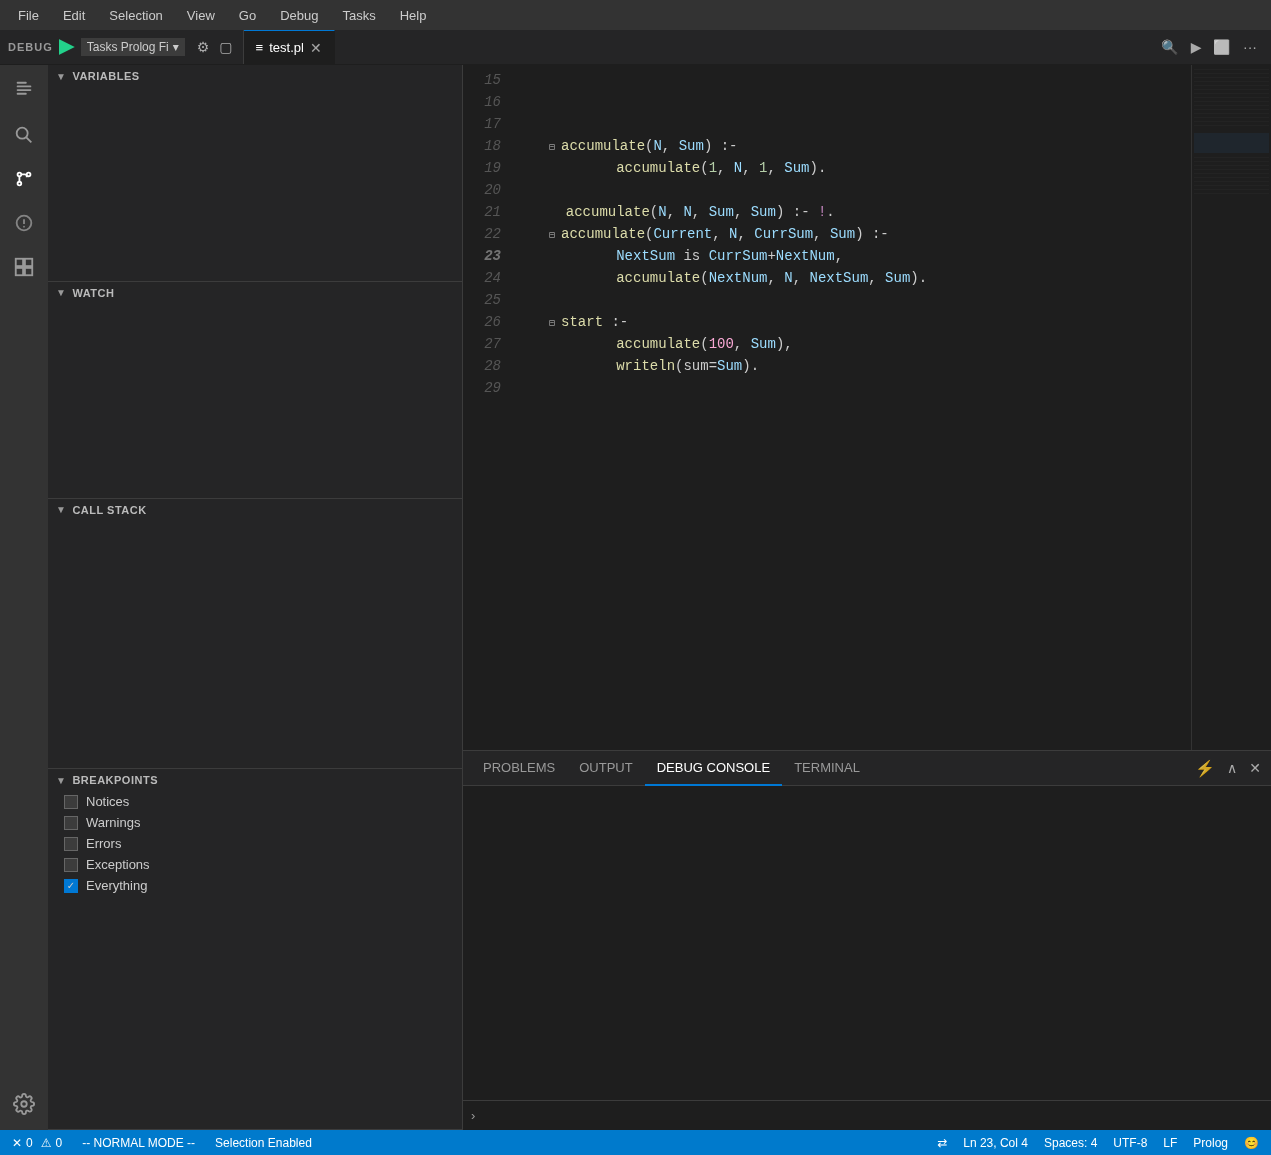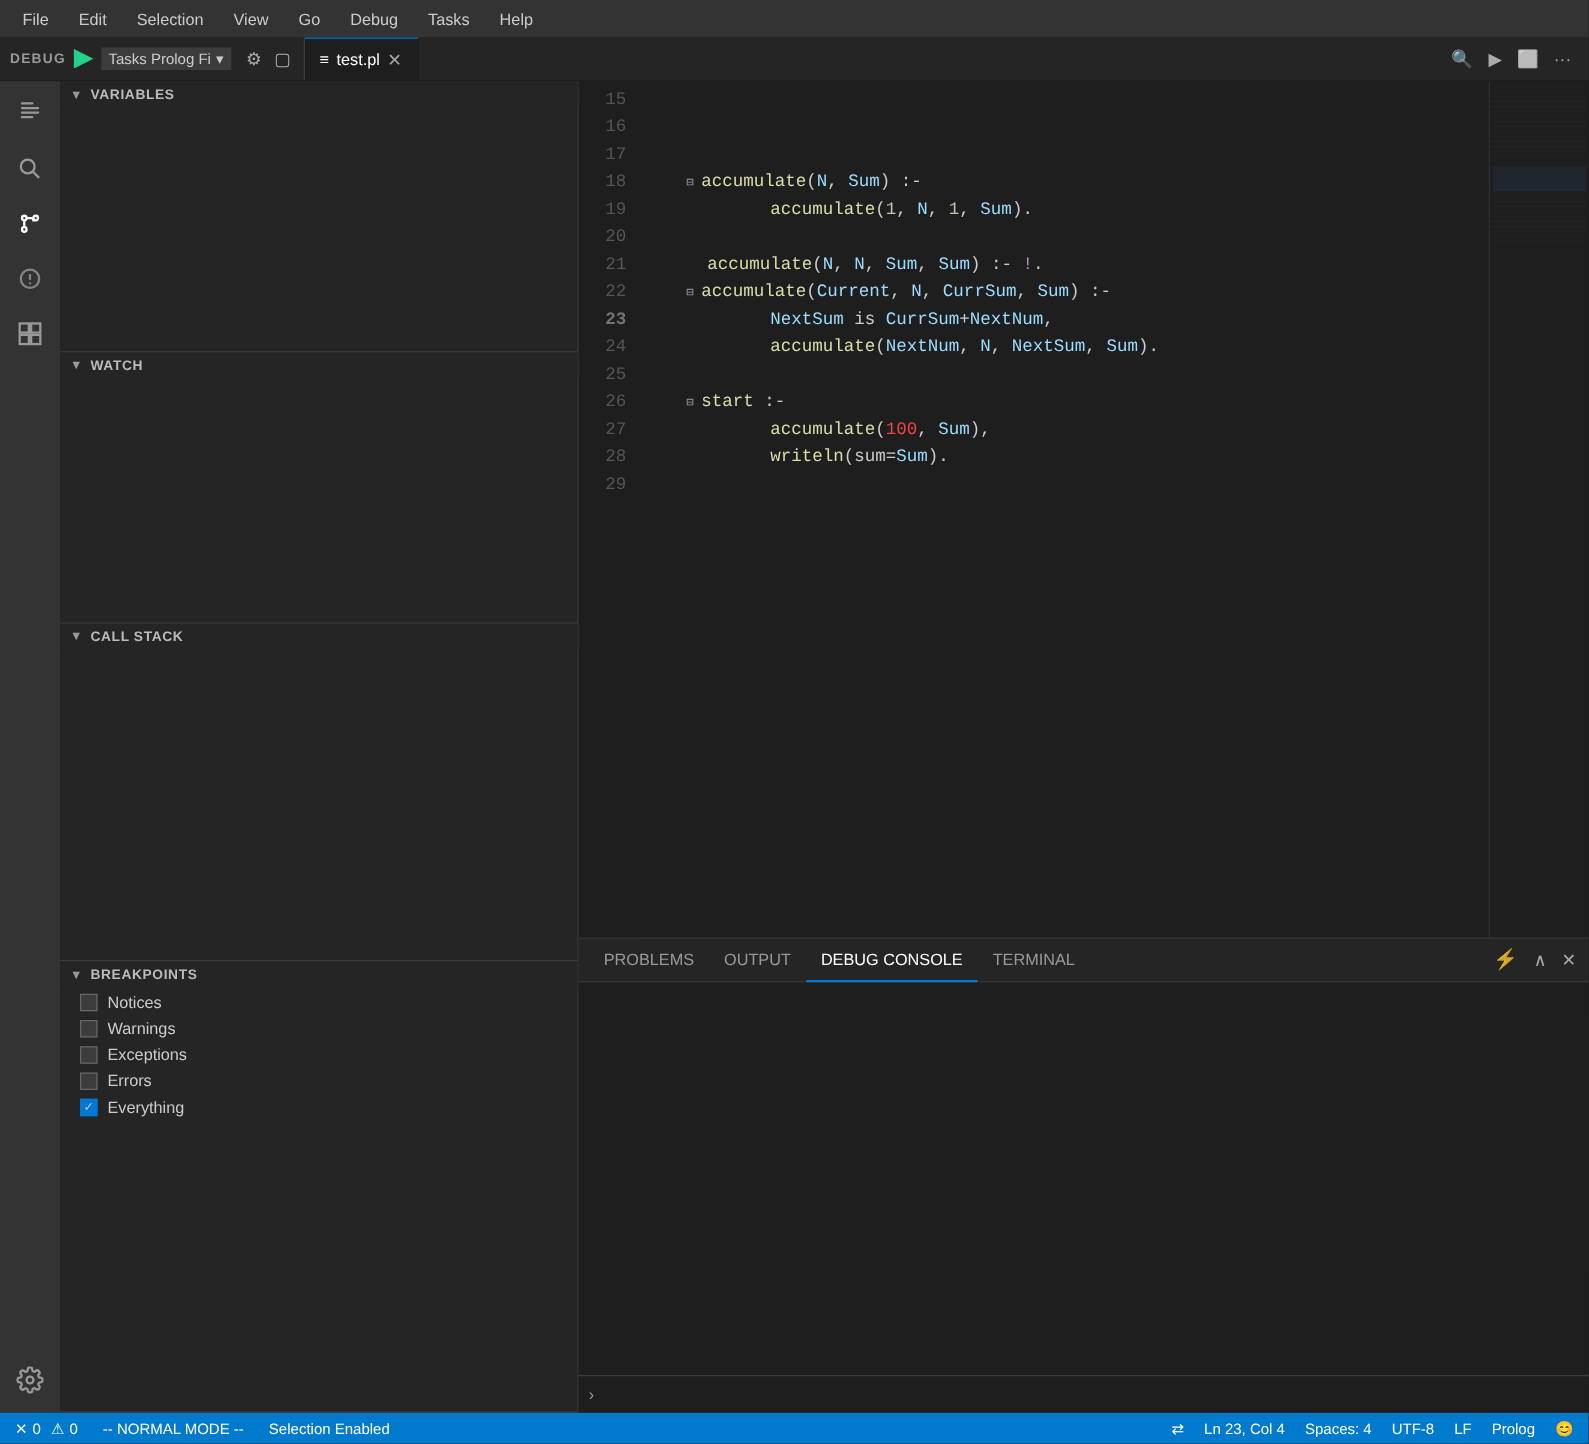--- a/index.html
+++ b/index.html
@@ -233,20 +233,21 @@
     }
     .line-numbers {
       width: 50px;
       background: #1e1e1e;
       text-align: right;
       padding-right: 12px;
       padding-top: 4px;
       color: #555;
       user-select: none;
       flex-shrink: 0;
+      font-style: italic;
     }
     .line-number { height: 22px; }
     .code-content {
       flex: 1;
       padding-top: 4px;
       padding-left: 8px;
       overflow: hidden;
       position: relative;
     }
     .code-line {
@@ -476,25 +477,25 @@
         <div class="breakpoint-item">
           <div class="bp-checkbox"></div>
           <span>Notices</span>
         </div>
         <div class="breakpoint-item">
           <div class="bp-checkbox"></div>
           <span>Warnings</span>
         </div>
         <div class="breakpoint-item">
           <div class="bp-checkbox"></div>
-          <span>Exceptions</span>
+          <span>Errors</span>
         </div>
         <div class="breakpoint-item">
           <div class="bp-checkbox"></div>
-          <span>Errors</span>
+          <span>Exceptions</span>
         </div>
         <div class="breakpoint-item">
           <div class="bp-checkbox checked">✓</div>
           <span>Everything</span>
         </div>
       </div>
     </div>
 
   </div>
 
@@ -527,21 +528,21 @@
           <div class="code-line">&nbsp;</div>
           <div class="code-line"><span style="color:#999;font-size:10px;cursor:pointer">⊟ </span><span style="color:#dcdcaa">accumulate</span><span style="color:#cccccc">(</span><span style="color:#9cdcfe">N</span><span style="color:#cccccc">, </span><span style="color:#9cdcfe">Sum</span><span style="color:#cccccc">) :-</span></div>
           <div class="code-line"><span style="color:#cccccc">        </span><span style="color:#dcdcaa">accumulate</span><span style="color:#cccccc">(</span><span style="color:#b5cea8">1</span><span style="color:#cccccc">, </span><span style="color:#9cdcfe">N</span><span style="color:#cccccc">, </span><span style="color:#b5cea8">1</span><span style="color:#cccccc">, </span><span style="color:#9cdcfe">Sum</span><span style="color:#cccccc">).</span></div>
           <div class="code-line">&nbsp;</div>
           <div class="code-line"><span style="color:#cccccc">  </span><span style="color:#dcdcaa">accumulate</span><span style="color:#cccccc">(</span><span style="color:#9cdcfe">N</span><span style="color:#cccccc">, </span><span style="color:#9cdcfe">N</span><span style="color:#cccccc">, </span><span style="color:#9cdcfe">Sum</span><span style="color:#cccccc">, </span><span style="color:#9cdcfe">Sum</span><span style="color:#cccccc">) :- </span><span style="color:#c586c0">!</span><span style="color:#cccccc">.</span></div>
           <div class="code-line"><span style="color:#999;font-size:10px;cursor:pointer">⊟ </span><span style="color:#dcdcaa">accumulate</span><span style="color:#cccccc">(</span><span style="color:#9cdcfe">Current</span><span style="color:#cccccc">, </span><span style="color:#9cdcfe">N</span><span style="color:#cccccc">, </span><span style="color:#9cdcfe">CurrSum</span><span style="color:#cccccc">, </span><span style="color:#9cdcfe">Sum</span><span style="color:#cccccc">) :-</span></div>
           <div class="code-line"><span style="color:#cccccc">        </span><span style="color:#9cdcfe">NextSum</span><span style="color:#cccccc"> is </span><span style="color:#9cdcfe">CurrSum</span><span style="color:#cccccc">+</span><span style="color:#9cdcfe">NextNum</span><span style="color:#cccccc">,</span></div>
           <div class="code-line"><span style="color:#cccccc">        </span><span style="color:#dcdcaa">accumulate</span><span style="color:#cccccc">(</span><span style="color:#9cdcfe">NextNum</span><span style="color:#cccccc">, </span><span style="color:#9cdcfe">N</span><span style="color:#cccccc">, </span><span style="color:#9cdcfe">NextSum</span><span style="color:#cccccc">, </span><span style="color:#9cdcfe">Sum</span><span style="color:#cccccc">).</span></div>
           <div class="code-line">&nbsp;</div>
           <div class="code-line"><span style="color:#999;font-size:10px;cursor:pointer">⊟ </span><span style="color:#dcdcaa">start</span><span style="color:#cccccc"> :-</span></div>
-          <div class="code-line"><span style="color:#cccccc">        </span><span style="color:#dcdcaa">accumulate</span><span style="color:#cccccc">(</span><span style="color:#ef4444">100</span><span style="color:#cccccc">, </span><span style="color:#9cdcfe">Sum</span><span style="color:#cccccc">),</span></div>
+          <div class="code-line"><span style="color:#cccccc">        </span><span style="color:#dcdcaa">accumulate</span><span style="color:#cccccc">(</span><span style="color:#f9a8d4">100</span><span style="color:#cccccc">, </span><span style="color:#9cdcfe">Sum</span><span style="color:#cccccc">),</span></div>
           <div class="code-line"><span style="color:#cccccc">        </span><span style="color:#dcdcaa">writeln</span><span style="color:#cccccc">(sum=</span><span style="color:#9cdcfe">Sum</span><span style="color:#cccccc">).</span></div>
         </div>
 
         <div id="minimap">
           <div class="minimap-content" style="padding:4px 2px;opacity:0.5;">
             <div style="height:60px;background:linear-gradient(to bottom, #555 1px, transparent 1px);background-size:100% 4px;opacity:0.3;"></div>
             <div style="height:20px;background:#264f78;opacity:0.5;margin-top:4px;"></div>
             <div style="height:40px;background:linear-gradient(to bottom, #555 1px, transparent 1px);background-size:100% 4px;opacity:0.3;margin-top:4px;"></div>
           </div>
         </div>

